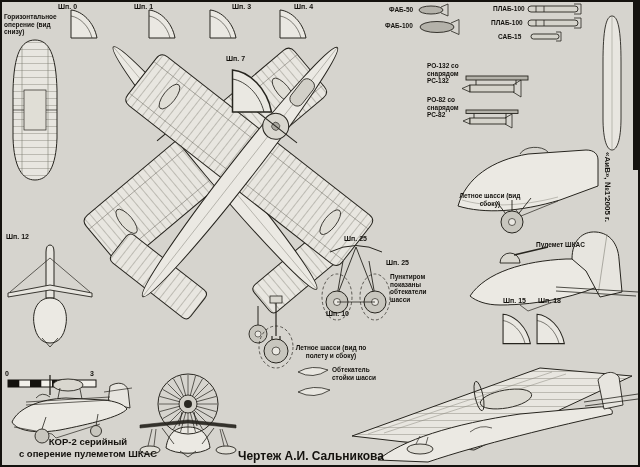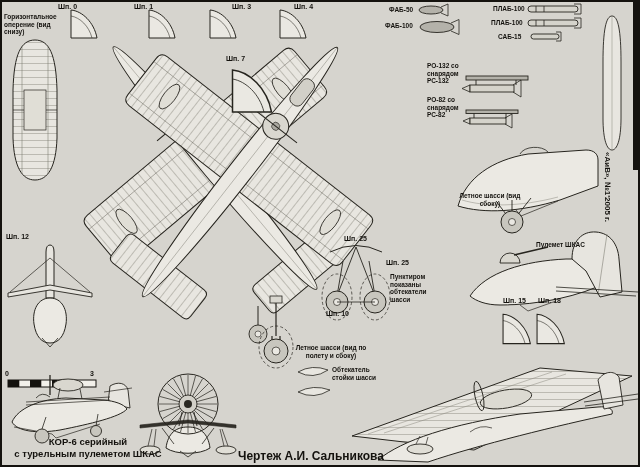--- a/index.html
+++ b/index.html
@@ -241,17 +241,17 @@
 <div class="lbl ctr" style="left:458px;top:192px;width:64px">Летное шасси (вид сбоку)</div>
 <div class="lbl vert" style="left:612px;top:152px">«АиВ», №1'2005 г.</div>
 <div class="lbl" style="left:536px;top:241px">Пулемет ШКАС</div>
 <div class="lbl" style="left:390px;top:273px;width:58px">Пунктиром показаны обтекатели шасси</div>
 <div class="lbl ctr" style="left:288px;top:344px;width:86px">Летное шасси (вид по полету и сбоку)</div>
 <div class="lbl" style="left:332px;top:366px;width:52px">Обтекатель стойки шасси</div>
 
 <div class="lbl s7" style="left:5px;top:370px">0</div>
 <div class="lbl s7" style="left:90px;top:370px">3</div>
 
-<div class="lbl big ctr" style="left:8px;top:436px;width:160px">КОР-6 серийный</div>
-<div class="lbl big ctr" style="left:8px;top:448px;width:160px">с турельным пулеметом ШКАС</div>
+<div class="lbl big ctr" style="left:8px;top:436px;width:160px">КОР-2 серийный</div>
+<div class="lbl big ctr" style="left:8px;top:448px;width:160px">с оперение пулеметом ШКАС</div>
 <div class="lbl" style="left:238px;top:449px;font-size:12px">Чертеж А.И. Сальникова</div>
 
 </div>
 
 </body></html>

